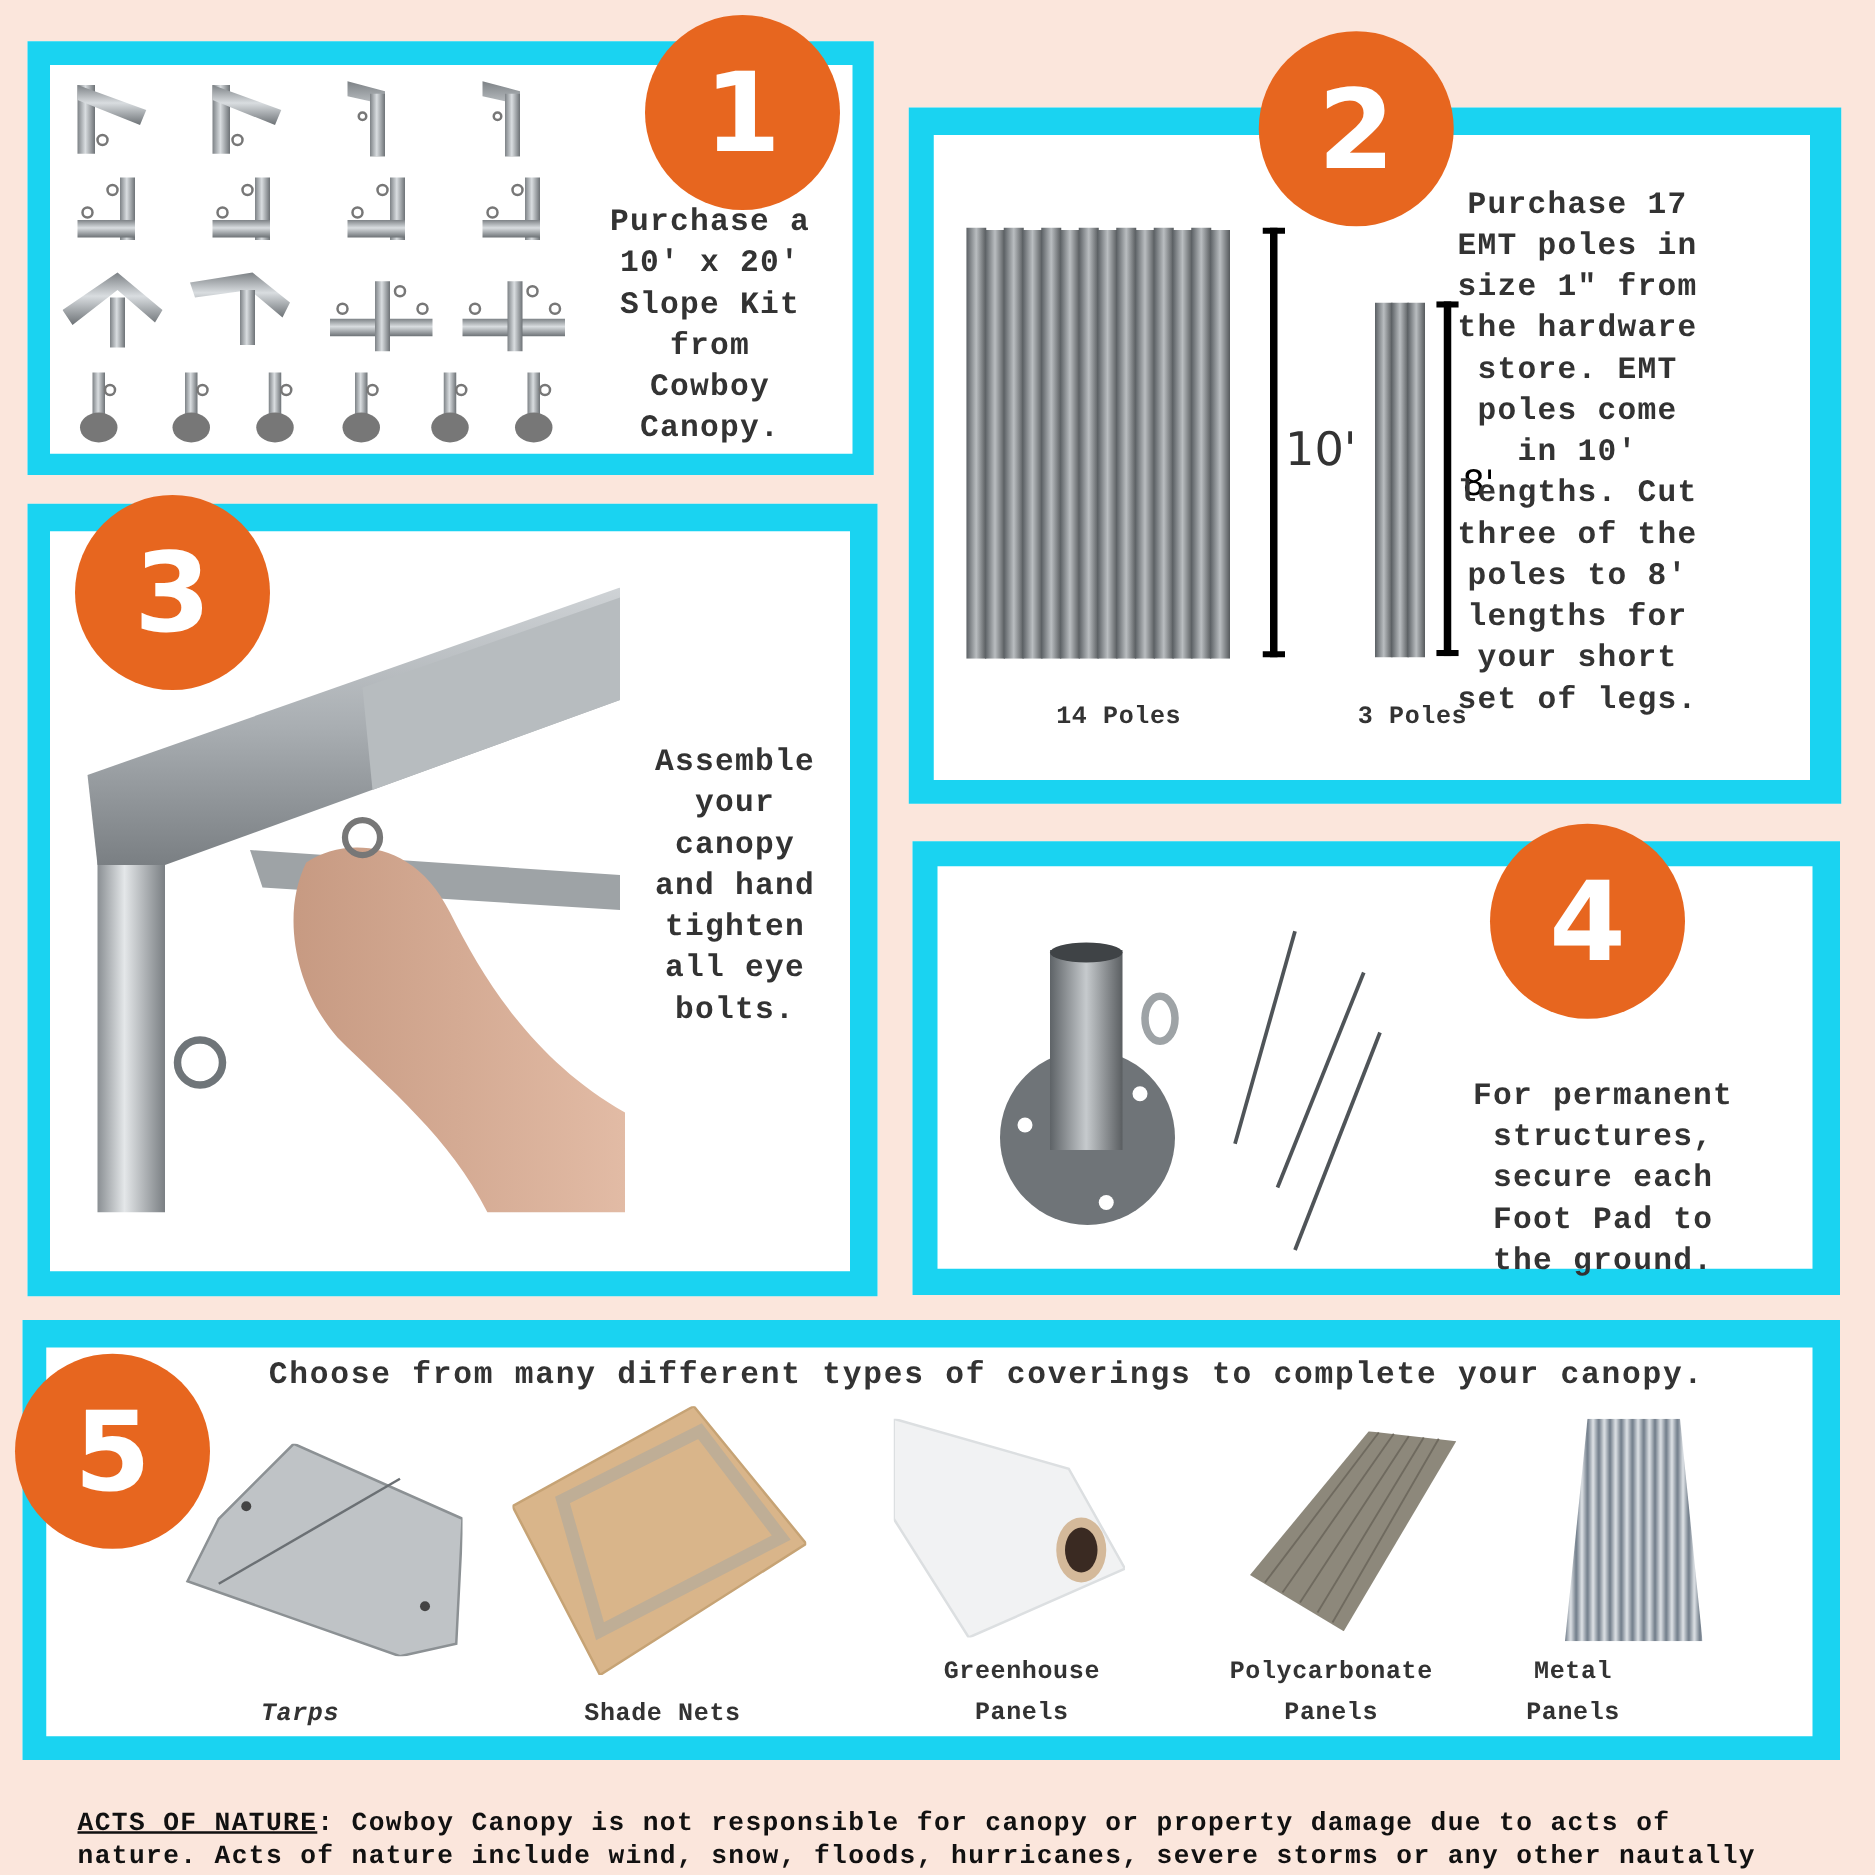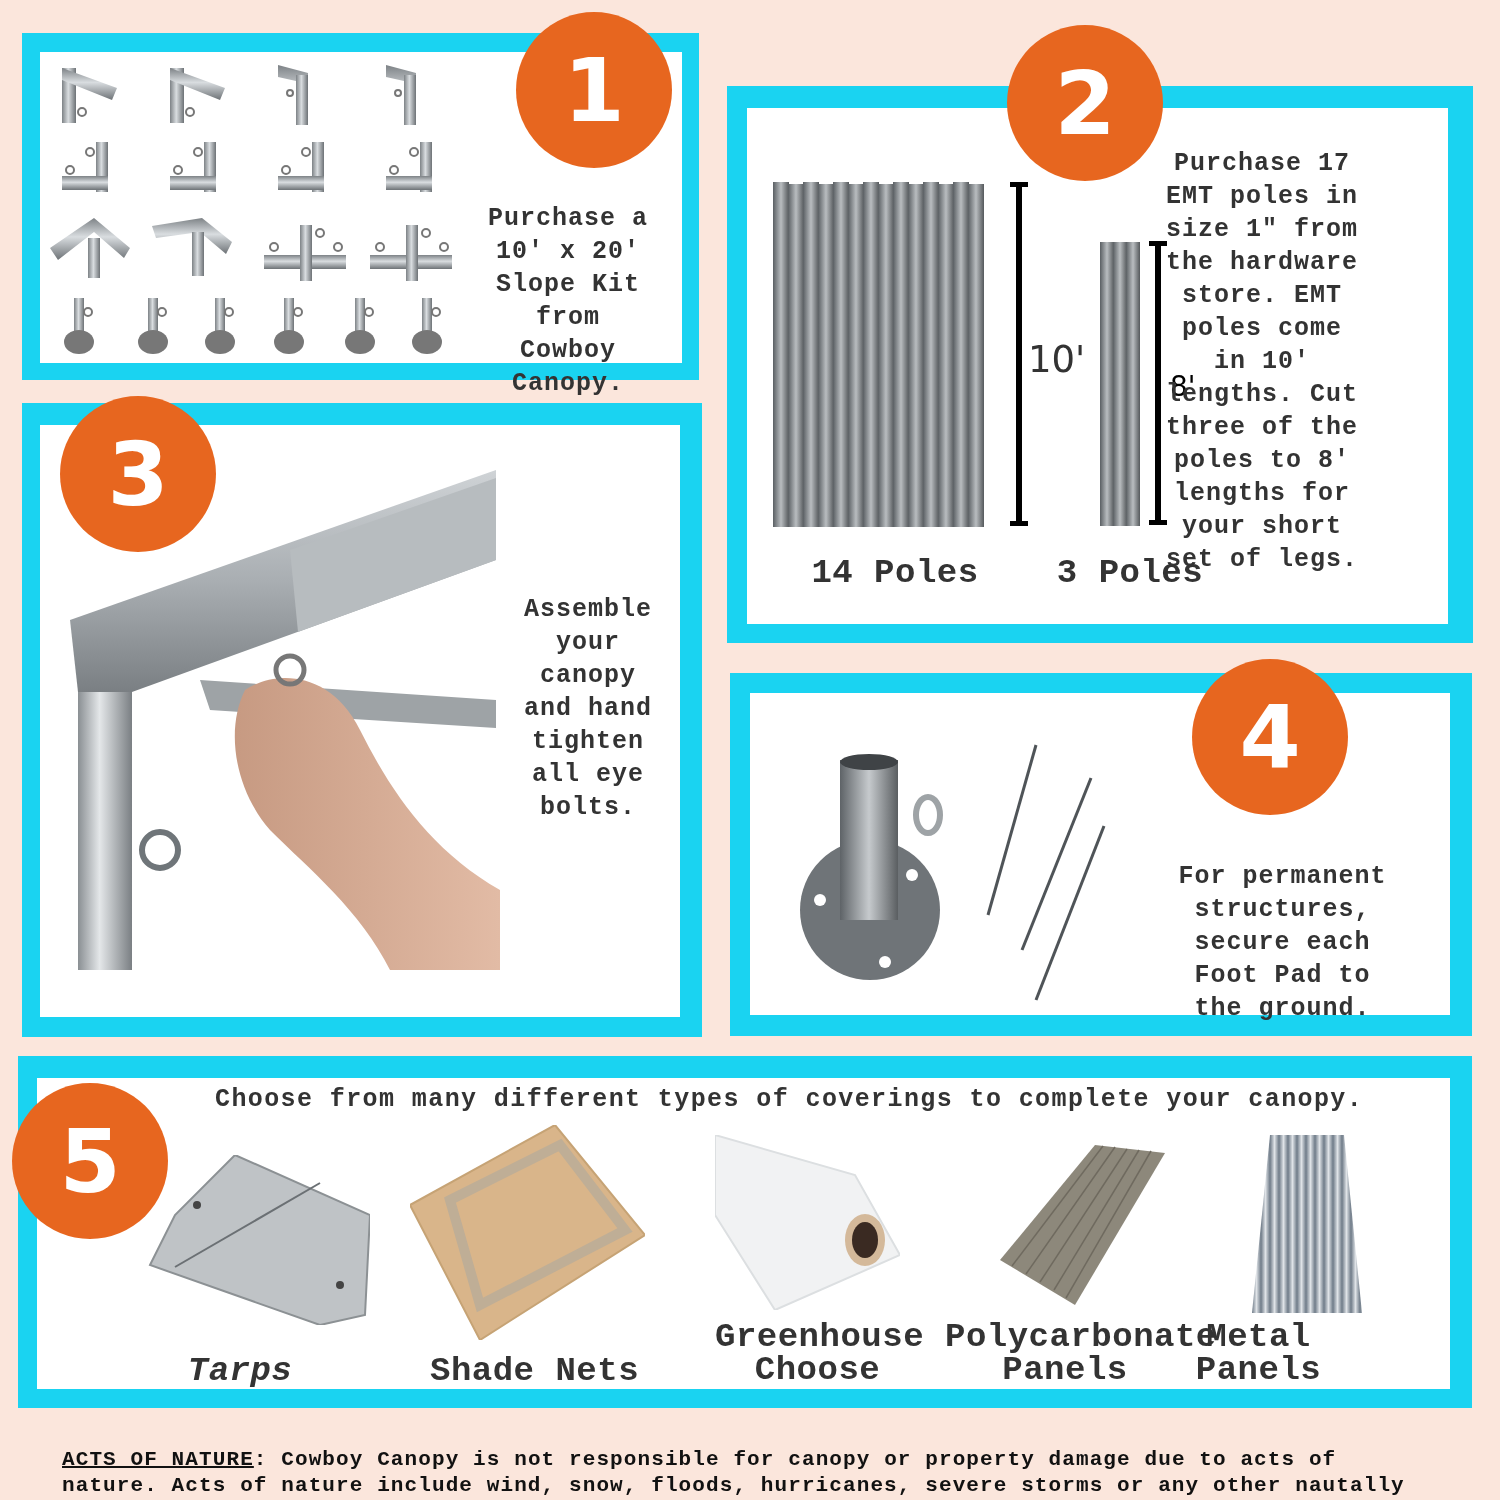--- a/index.html
+++ b/index.html
@@ -2,21 +2,21 @@
 <html><head>
 <meta charset="utf-8">
 <style>
   html,body{margin:0;padding:0;}
   body{width:1500px;height:1500px;background:#fbe6dc;position:relative;overflow:hidden;font-family:"Liberation Mono","DejaVu Sans Mono",monospace;color:#2a2a2a;}
   .panel{position:absolute;background:#fff;box-sizing:border-box;border-style:solid;border-color:#1ad3f1;}
   .circle{position:absolute;border-radius:50%;background:#e7661f;color:#fff;font-family:"DejaVu Sans","Liberation Sans",sans-serif;font-weight:bold;display:flex;align-items:center;justify-content:center;z-index:5;}
   .txt{position:absolute;text-align:center;font-size:25px;line-height:33px;white-space:pre;letter-spacing:1px;font-weight:bold;color:#333;}
   .abs{position:absolute;}
   svg{display:block;}
-  .lbl{position:absolute;text-align:center;font-size:34px;line-height:33px;white-space:pre;font-weight:bold;color:#333;letter-spacing:0.5px;}
+  .lbl{position:absolute;text-align:center;font-size:20px;line-height:33px;white-space:pre;font-weight:bold;color:#333;letter-spacing:0.5px;}
   .footer{position:absolute;left:62px;top:1447px;width:1380px;font-size:21px;line-height:26px;color:#111;letter-spacing:1.1px;font-weight:bold;}
   .footer u{text-decoration:underline;text-decoration-thickness:2px;}
 </style>
 </head>
 <body>
 
 <div class="panel" style="left:22px;top:33px;width:677px;height:347px;border-width:19px 17px 17px 18px;"></div>
 <div class="circle" style="left:516px;top:12px;width:156px;height:156px;font-size:88px;">
     <span>1</span>
   </div>
@@ -129,21 +129,21 @@
         <ellipse cx="15" cy="44" rx="15" ry="12" fill="#777"></ellipse>
         <circle cx="24" cy="14" r="4" fill="none" stroke="#777" stroke-width="2"></circle>
       </g>
     <g transform="translate(362,238)">
         <rect x="10" y="0" width="10" height="44" fill="url(#metal)"></rect>
         <ellipse cx="15" cy="44" rx="15" ry="12" fill="#777"></ellipse>
         <circle cx="24" cy="14" r="4" fill="none" stroke="#777" stroke-width="2"></circle>
       </g>
   </svg>
 </div>
-<div class="txt" style="left:468px;top:161px;width:200px;margin-top:41px;">Purchase a
+<div class="txt" style="left:468px;top:161px;width:200px;">Purchase a
 10' x 20'
 Slope Kit
 from
 Cowboy
 Canopy.</div>
 
 <div class="panel" style="left:727px;top:86px;width:746px;height:557px;border-width:22px 25px 19px 20px;"></div>
 <div class="circle" style="left:1007px;top:25px;width:156px;height:156px;font-size:88px;">
     <span>2</span>
   </div>
@@ -337,19 +337,19 @@
           <rect width="9" height="178" fill="url(#corr)"></rect>
         </pattern>
       </defs>
       <polygon points="18,0 92,0 110,178 0,178" fill="url(#corrP)"></polygon>
     </svg>
 </div>
 
 <div class="lbl" style="left:150px;top:1355px;width:180px;font-style:italic;">Tarps</div>
 <div class="lbl" style="left:430px;top:1355px;width:200px;">Shade Nets</div>
 <div class="lbl" style="left:715px;top:1321px;width:205px;">Greenhouse
-Choose</div>
+Panels</div>
 <div class="lbl" style="left:945px;top:1321px;width:240px;">Polycarbonate
 Panels</div>
 <div class="lbl" style="left:1166px;top:1321px;width:185px;">Metal
 Panels</div>
 
 <div class="footer"><u>ACTS OF NATURE</u><span>: Cowboy Canopy is not responsible for canopy or property damage due to acts of nature. Acts of nature include wind, snow, floods, hurricanes, severe storms or any other nautally</span></div>
 
 </body></html>

